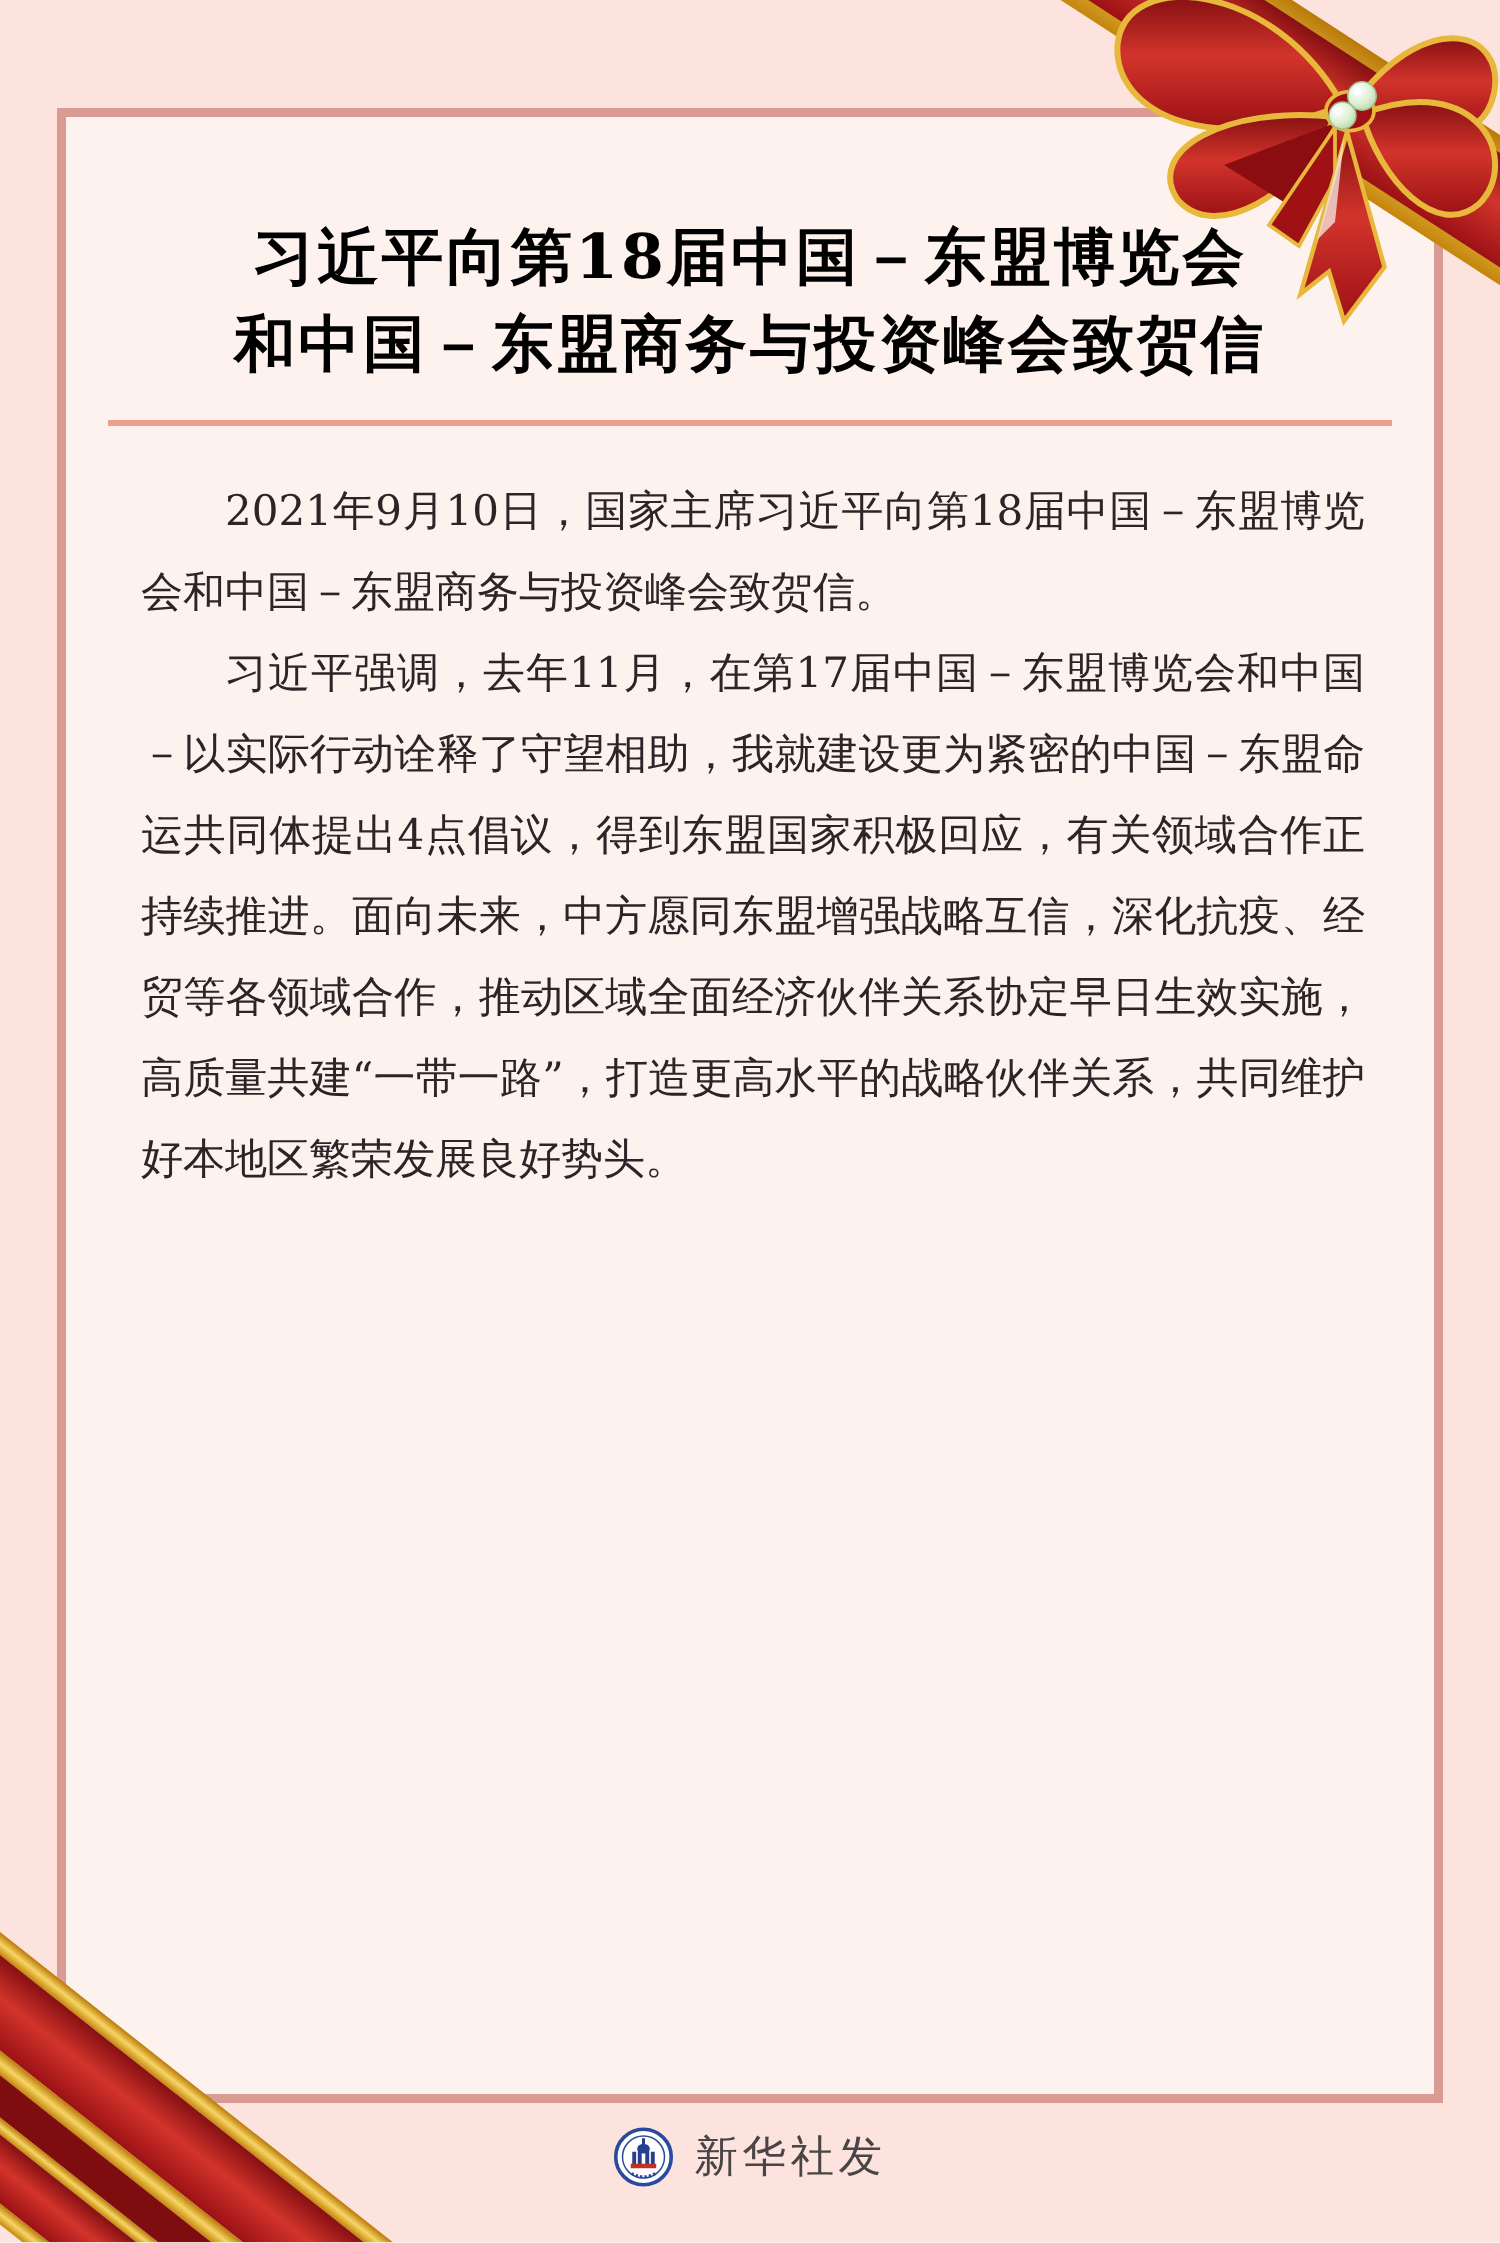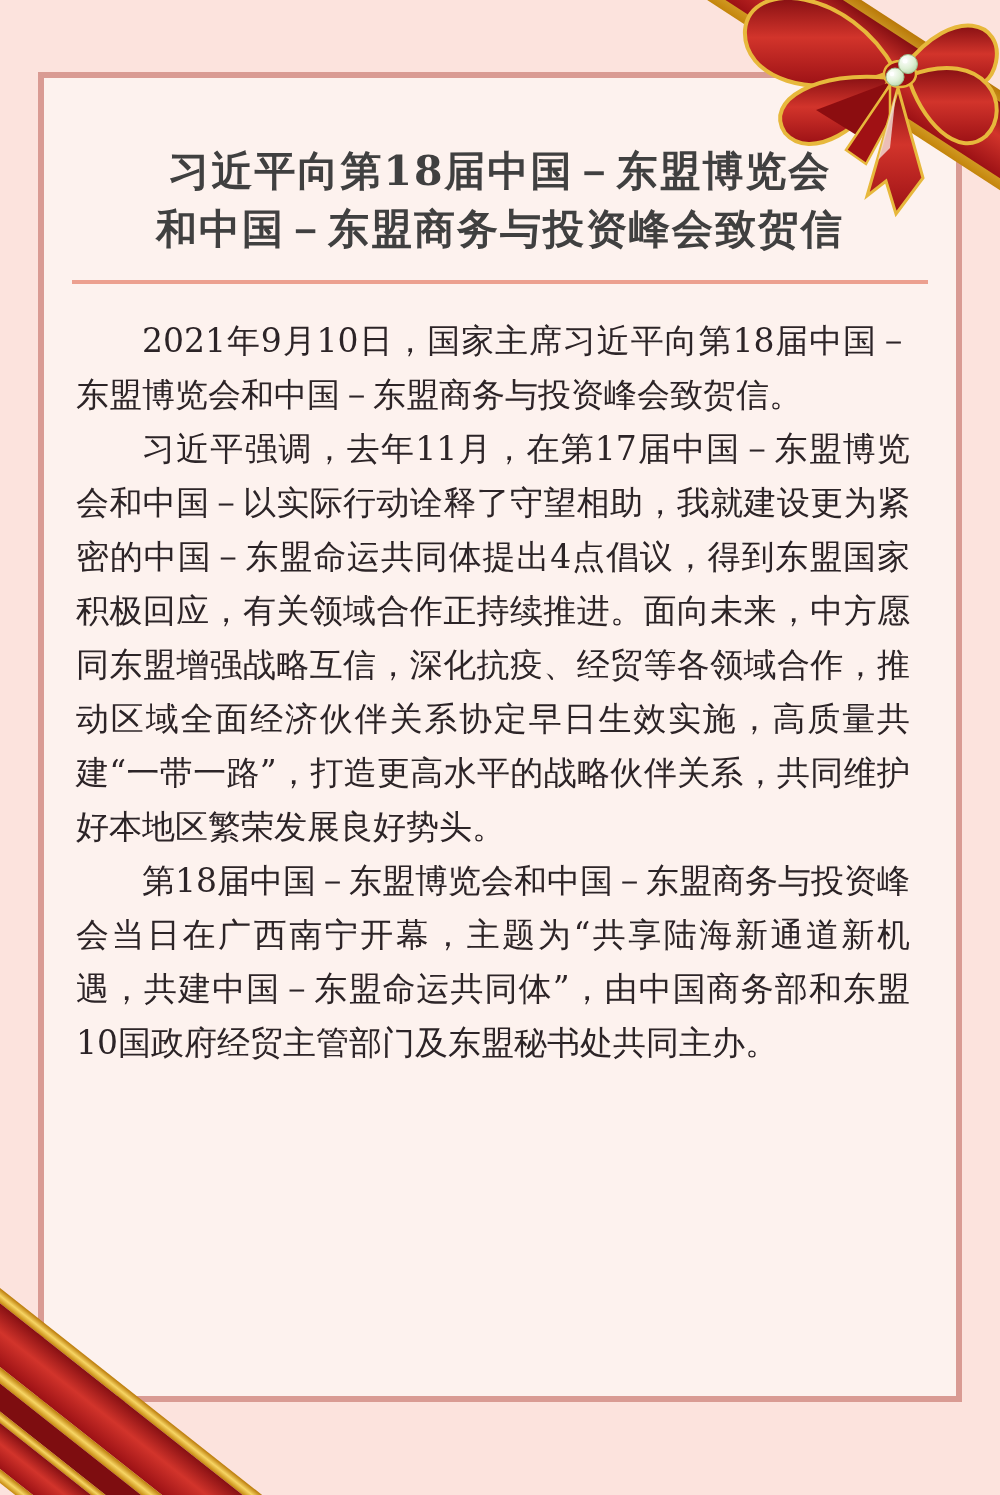--- a/index.html
+++ b/index.html
@@ -13,34 +13,34 @@
   .panel{
     position:absolute;left:38px;top:72px;
     width:924px;height:1330px;
     box-sizing:border-box;
     background:#fdf2ee;
     border:6px solid #d99b93;
   }
   .title-block{
     margin-top:64px;
     text-align:center;
-    color:#404040;
+    color:#000000;
     font-weight:bold;
     font-size:41px;
     line-height:58px;
     letter-spacing:2px;
   }
   .title-rule{
     width:856px;height:4px;
     margin:22px auto 0 auto;
     background:#eca08f;
   }
   .article{
-    margin:30px 46px 0 32px;
-    font-size:33px;
+    margin:30px 46px 0 50px;
+    font-size:28px;
     line-height:54px;
     color:#2c2427;
     text-align:justify;
   }
   .article p{
     margin:0;
     text-indent:2em;
   }
   .footer{
     position:absolute;left:0;right:0;top:1418px;
@@ -61,21 +61,20 @@
 
   <div class="panel">
     <div class="title-block">
       <div>习近平向第18届中国－东盟博览会</div>
       <div>和中国－东盟商务与投资峰会致贺信</div>
     </div>
     <div class="title-rule"></div>
     <div class="article">
         <p>2021年9月10日，国家主席习近平向第18届中国－东盟博览会和中国－东盟商务与投资峰会致贺信。</p>
         <p>习近平强调，去年11月，在第17届中国－东盟博览会和中国－以实际行动诠释了守望相助，我就建设更为紧密的中国－东盟命运共同体提出4点倡议，得到东盟国家积极回应，有关领域合作正持续推进。面向未来，中方愿同东盟增强战略互信，深化抗疫、经贸等各领域合作，推动区域全面经济伙伴关系协定早日生效实施，高质量共建“一带一路”，打造更高水平的战略伙伴关系，共同维护好本地区繁荣发展良好势头。</p>
-        <p>第18届中国－东盟博览会和中国－东盟商务与投资峰会当日在广西南宁开幕，主题为“共享陆海新通道新机遇，共建中国－东盟命运共同体”，由中国商务部和东盟10国政府经贸主管部门及东盟秘书处共同主办。</p>
       </div>
   </div>
 
   <svg class="bow-decoration" viewBox="0 0 310 300" xmlns="http://www.w3.org/2000/svg" aria-hidden="true">
     <defs>
       <linearGradient id="goldGrad" x1="0" y1="0" x2="0" y2="1">
         <stop offset="0" stop-color="#b97908"></stop>
           <stop offset="0.5" stop-color="#f7d564"></stop>
           <stop offset="1" stop-color="#c4850c"></stop>
       </linearGradient>
@@ -130,14 +129,29 @@
       <rect x="-80" y="213" width="640" height="12" fill="url(#goldGrad2)"></rect>
       <rect x="-80" y="225" width="640" height="50" fill="url(#redGrad2)"></rect>
       <rect x="-80" y="275" width="640" height="13" fill="url(#goldGrad2)"></rect>
       <rect x="-80" y="288" width="640" height="22" fill="#7e0d10"></rect>
       <rect x="-80" y="310" width="640" height="9" fill="url(#goldGrad2)"></rect>
       <rect x="-80" y="319" width="640" height="36" fill="url(#redGrad2)"></rect>
       <rect x="-80" y="355" width="640" height="11" fill="url(#goldGrad2)"></rect>
     </g>
   </svg>
 
+  <div class="footer">
+    <svg class="logo-badge" viewBox="0 0 40 40" xmlns="http://www.w3.org/2000/svg" aria-hidden="true">
+      <circle cx="20" cy="20" r="18.5" fill="#ffffff" stroke="#2a4a9b" stroke-width="2.4"></circle>
+      <circle cx="20" cy="20" r="14" fill="#ffffff" stroke="#2a4a9b" stroke-width="1"></circle>
+      <rect x="19" y="7.5" width="2" height="5" fill="#263f8f"></rect>
+      <ellipse cx="20" cy="14.5" rx="4.2" ry="3.2" fill="#263f8f"></ellipse>
+      <rect x="12.5" y="16.5" width="2.6" height="8.5" fill="#263f8f"></rect>
+      <rect x="16.2" y="15" width="2.6" height="10" fill="#263f8f"></rect>
+      <rect x="21.2" y="15" width="2.6" height="10" fill="#263f8f"></rect>
+      <rect x="24.9" y="16.5" width="2.6" height="8.5" fill="#263f8f"></rect>
+      <rect x="11.5" y="24.5" width="17" height="3" fill="#c03028"></rect>
+      <path d="M12,31 Q20,35.5 28,31" fill="none" stroke="#2a4a9b" stroke-width="2" stroke-dasharray="1.6 1.4"></path>
+    </svg>
+    <span class="footer-credit">新华社发</span>
+  </div>
 
 </div>
 
 </body></html>

